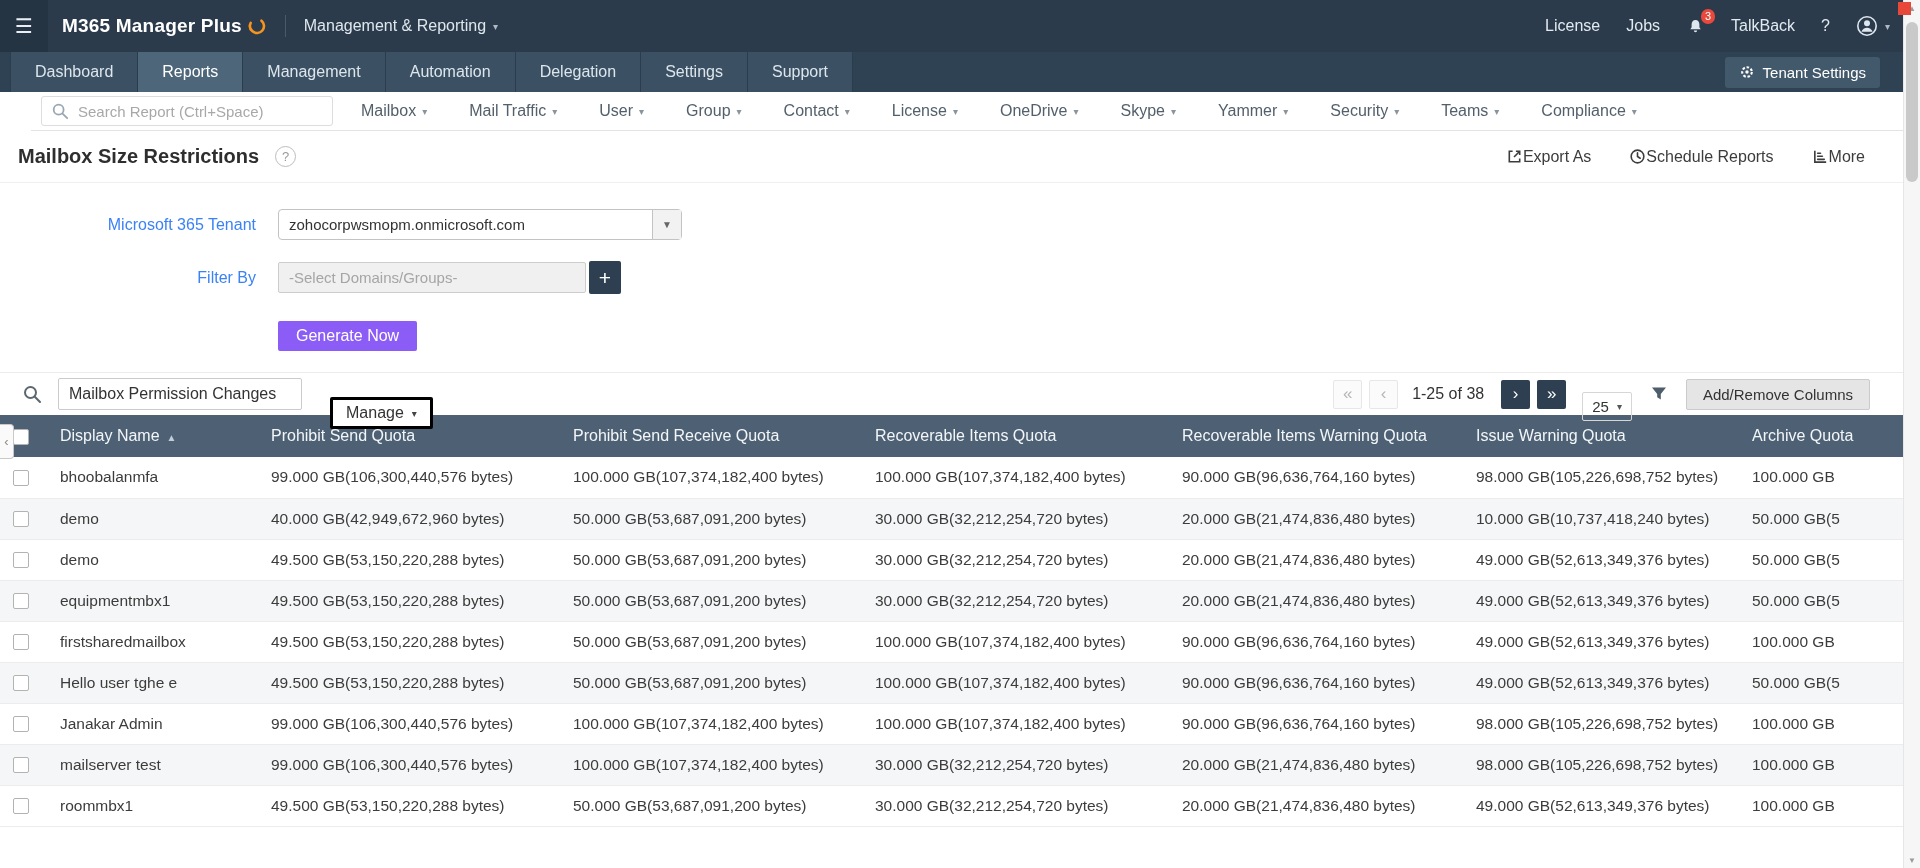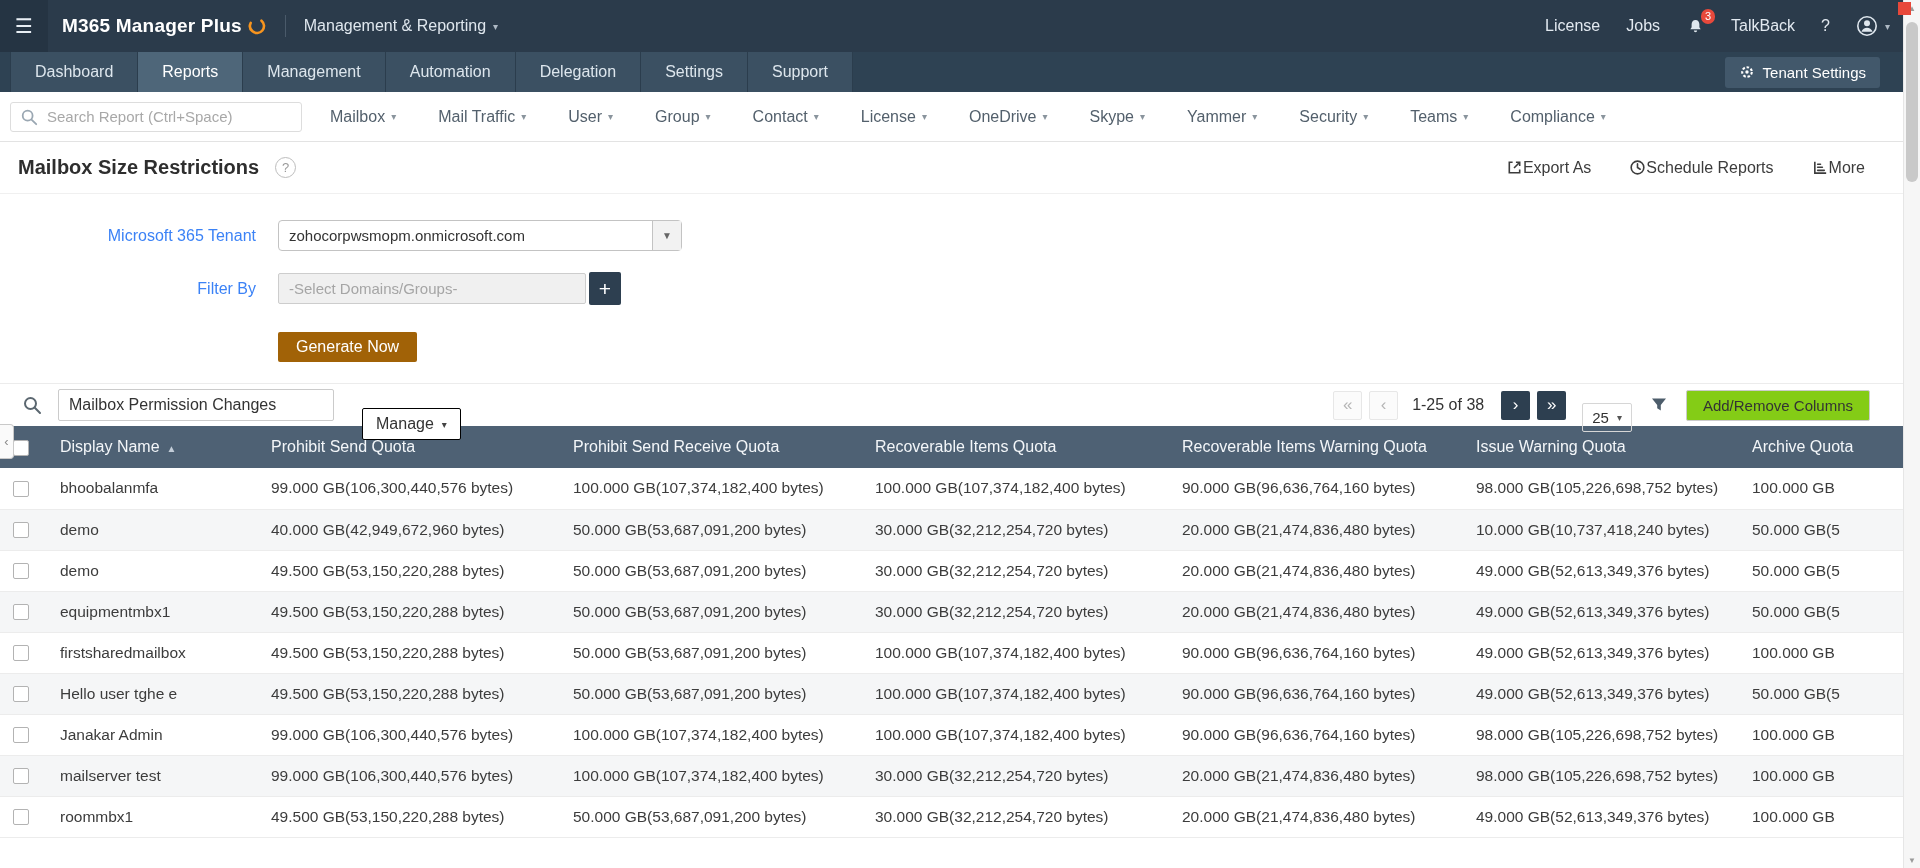--- a/index.html
+++ b/index.html
@@ -25,21 +25,21 @@
 
   
   .tabsbar{height:40px;background:#2e4253;display:flex;align-items:stretch;justify-content:space-between;padding:0 40px 0 10px;}
   .tabs{display:flex;align-items:stretch;}
   .tab{display:flex;align-items:center;padding:6px 24px;background:#3b5062;color:#dde6ed;font-size:16px;border-right:1px solid #2b3d4d;cursor:pointer;text-align:right;}
   .tab:first-child{border-left:1px solid #2b3d4d;}
   .tab.active{background:#4e6679;color:#fff;}
   .tenant-btn{align-self:center;display:flex;align-items:center;gap:8px;background:#42586b;border:none;color:#fff;font-size:15px;padding:7px 14px;border-radius:3px;cursor:pointer;font-family:inherit;}
 
   
-  .reportbar{height:50px;background:#fff;border-bottom:1px solid #e3e3e3;display:flex;align-items:center;padding:0 10px;}
+  .reportbar{height:39px;background:#fff;border-bottom:1px solid #e3e3e3;display:flex;align-items:center;padding:0 10px;margin-left:31px;}
   .searchbox{position:relative;display:flex;align-items:center;width:292px;}
   .searchbox svg{position:absolute;left:10px;}
   .searchbox input{width:100%;height:30px;border:1px solid #ddd;border-radius:3px;padding:0 10px 0 36px;font-size:15px;font-family:inherit;color:#333;outline:none;}
   .searchbox input::placeholder{color:#a8a8a8;}
   .rmenus{display:flex;align-items:center;margin-left:28px;gap:42px;}
   .rmenu{display:flex;align-items:center;color:#53606c;font-size:16px;cursor:pointer;white-space:nowrap;}
   .mcaret{font-size:10px;color:#8a949d;margin-left:6px;}
 
   
   .pagehead{height:52px;display:flex;align-items:center;justify-content:space-between;padding:0 55px 0 18px;border-bottom:1px solid #f0f0f0;}
@@ -54,43 +54,43 @@
   .frow{display:flex;align-items:center;margin-bottom:21px;}
   .frow label{width:256px;text-align:right;font-size:16px;color:#3b82f6;flex:none;}
   .frow > *:nth-child(2){margin-left:22px;}
   .select{display:flex;align-items:center;width:404px;height:31px;border:1px solid #c3c3c3;border-radius:4px;background:#fff;cursor:pointer;}
   .sel-text{flex:1;padding:0 10px;font-size:15px;color:#333;white-space:nowrap;overflow:hidden;}
   .sel-caret{width:29px;align-self:stretch;border-left:1px solid #c3c3c3;background:#f2f2f2;color:#666;font-size:10px;display:flex;align-items:center;justify-content:center;}
   .filter-group{display:flex;align-items:center;}
   .filter-input{width:308px;height:31px;background:#f0f0f0;border:1px solid #cdcdcd;border-radius:2px;padding:0 10px;font-size:15px;font-family:inherit;color:#333;outline:none;}
   .filter-input::placeholder{color:#a5a5a5;}
   .plus-btn{width:32px;height:33px;margin-left:3px;background:#2d3f50;color:#fff;border:none;border-radius:2px;font-size:21px;line-height:1;cursor:pointer;}
-  .generate-btn{background:#a16207;color:#fff;border:none;border-radius:2px;font-size:16px;padding:0 18px;height:30px;margin-top:6px;cursor:pointer;font-family:inherit;}
+  .generate-btn{background:#8b5cf6;color:#fff;border:none;border-radius:2px;font-size:16px;padding:0 18px;height:30px;margin-top:6px;cursor:pointer;font-family:inherit;}
 
   
   .genline{padding:14px 0 12px 18px;font-size:16px;}
   .gen-label{font-weight:bold;color:#2f2f2f;}
   .gen-value{color:#9b9b9b;margin-left:6px;}
 
   
   .toolbar{height:43px;border-top:1px solid #ececec;display:flex;align-items:center;justify-content:space-between;padding-right:50px;background:#fff;}
   .tl-left{display:flex;align-items:center;}
   .tsearch{margin:0 16px 0 22px;cursor:pointer;}
-  .report-selector{width:276px;height:32px;border:1px solid #cbcbcb;border-radius:2px;display:flex;align-items:center;padding:0 10px;font-size:16px;color:#333;background:#fff;cursor:pointer;white-space:nowrap;overflow:hidden;}
-  .manage-btn{display:flex;align-items:center;gap:8px;height:32px;margin-left:28px;padding:0 13px;border:1px solid #000000;border-radius:2px;background:#fff;font-size:16px;color:#333;font-family:inherit;cursor:pointer;margin-top:38px;}
+  .report-selector{width:244px;height:32px;border:1px solid #cbcbcb;border-radius:2px;display:flex;align-items:center;padding:0 10px;font-size:16px;color:#333;background:#fff;cursor:pointer;white-space:nowrap;overflow:hidden;}
+  .manage-btn{display:flex;align-items:center;gap:8px;height:32px;margin-left:28px;padding:0 13px;border:3px solid #000000;border-radius:2px;background:#fff;font-size:16px;color:#333;font-family:inherit;cursor:pointer;margin-top:38px;}
   .manage-btn .mini-caret{color:#444;margin-left:0;}
   .tl-right{display:flex;align-items:center;}
   .pg-btn{width:29px;height:29px;display:flex;align-items:center;justify-content:center;font-size:17px;border-radius:2px;cursor:pointer;margin-left:7px;}
   .pg-btn.disabled{color:#b5b5b5;border:1px solid #e7e7e7;background:#fbfbfb;}
   .pg-btn.dark{background:#2d3f50;color:#fff;}
   .pg-range{font-size:16px;color:#333;margin:0 10px 0 14px;white-space:nowrap;}
   .page-size{display:flex;align-items:center;gap:8px;border:1px solid #d6d6d6;border-radius:2px;height:29px;padding:0 9px;margin-left:16px;font-size:15px;color:#333;cursor:pointer;margin-top:24px;}
   .page-size .mini-caret{color:#555;margin-left:0;}
   .funnel{margin-left:18px;cursor:pointer;}
-  .cols-btn{height:31px;margin-left:18px;padding:0 16px;border:1px solid #cbcbcb;border-radius:2px;background:#84cc16;font-size:15px;color:#333;font-family:inherit;cursor:pointer;white-space:nowrap;}
+  .cols-btn{height:31px;margin-left:18px;padding:0 16px;border:1px solid #cbcbcb;border-radius:2px;background:#e5e5e5;font-size:15px;color:#333;font-family:inherit;cursor:pointer;white-space:nowrap;}
 
   
   .tablewrap{width:1920px;overflow:hidden;}
   table{border-collapse:collapse;table-layout:fixed;width:2072px;}
   thead th{background:#4e6174;height:42px;color:#f3f6f9;font-weight:normal;font-size:16px;text-align:left;padding:0 10px;white-space:nowrap;overflow:hidden;}
   .cb-col{padding:0 0 0 13px !important;}
   .sort{font-size:10px;color:#c3cdd8;margin-left:7px;}
   tbody td{height:41px;font-size:15.5px;color:#3c3c3c;padding:0 10px;border-bottom:1px solid #ececec;white-space:nowrap;overflow:hidden;}
   tbody tr:nth-child(even){background:#f5f6f7;}
   .cb{display:inline-block;width:16px;height:16px;border:1px solid #b3b3b3;border-radius:2px;background:#fff;vertical-align:middle;cursor:pointer;}

